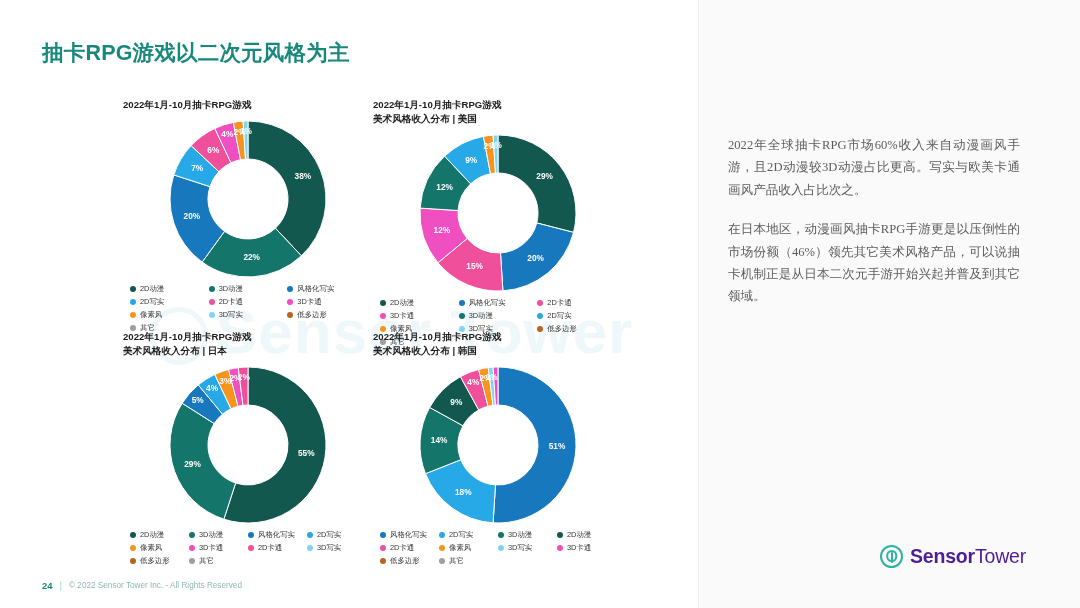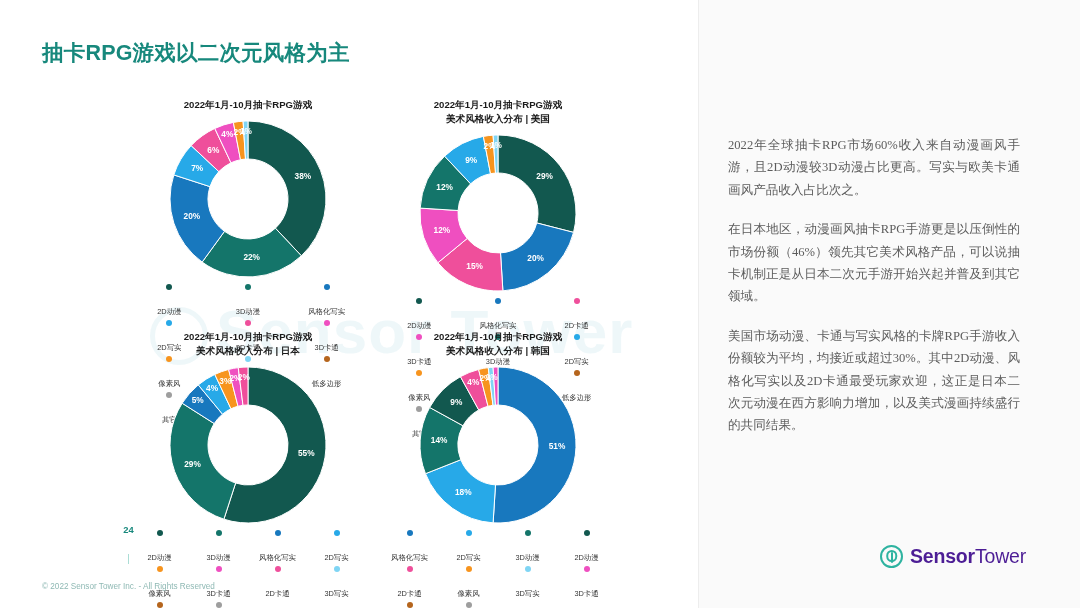--- a/index.html
+++ b/index.html
@@ -56,21 +56,21 @@
   }
 
   
   .chart-block { position: absolute; width: 320px; }
   #chart-0 { left: 88px;  top: 98px; }
   #chart-1 { left: 338px; top: 98px; }
   #chart-2 { left: 88px;  top: 330px; }
   #chart-3 { left: 338px; top: 330px; }
 
   .chart-title {
-    text-align: center;
+    text-align: left;
     font-size: 9.6px;
     font-weight: bold;
     color: #1b1b1b;
     line-height: 1.45;
     width: 250px;
     margin: 0 auto;
   }
   .chart-title div { white-space: nowrap; }
 
   .donut-wrap {
@@ -94,25 +94,24 @@
     display: flex;
     flex-wrap: wrap;
     width: 236px;
     row-gap: 3px;
   }
   .legend.cols3 .legend-item { width: 33.33%; }
   .legend.cols4 .legend-item { width: 25%; }
   .legend-item {
     display: flex;
     align-items: center;
-    gap: 17px;
+    gap: 4px;
     font-size: 7.4px;
     color: #333333;
     white-space: nowrap;
-    flex-direction: column;
   }
   .legend-dot {
     width: 6px; height: 6px;
     border-radius: 50%;
     flex: 0 0 auto;
   }
 
   
   #body-text {
     position: absolute;
@@ -128,22 +127,21 @@
     text-align: justify;
   }
   #body-text p:last-child { margin-bottom: 0; }
 
   
   #footer {
     position: absolute;
     left: 42px; bottom: 17px;
     display: flex;
     align-items: center;
-    gap: 18px;
-    flex-direction: column;
+    gap: 7px;
   }
   #footer .page-num {
     font-size: 9.4px;
     font-weight: bold;
     color: #17887c;
   }
   #footer .sep {
     color: #9ad6cd;
     font-size: 10px;
   }
@@ -475,21 +473,20 @@
         <div class="legend-item">
           <span class="legend-dot" style="background: rgb(158, 158, 158);"></span>
           <span>其它</span>
         </div>
       </div>
   </div>
 
   <div id="body-text">
     <p>2022年全球抽卡RPG市场60%收入来自动漫画风手游，且2D动漫较3D动漫占比更高。写实与欧美卡通画风产品收入占比次之。</p>
     <p>在日本地区，动漫画风抽卡RPG手游更是以压倒性的市场份额（46%）领先其它美术风格产品，可以说抽卡机制正是从日本二次元手游开始兴起并普及到其它领域。</p>
-    <p>美国市场动漫、卡通与写实风格的卡牌RPG手游收入份额较为平均，均接近或超过30%。其中2D动漫、风格化写实以及2D卡通最受玩家欢迎，这正是日本二次元动漫在西方影响力增加，以及美式漫画持续盛行的共同结果。</p>
   </div>
 
   <div id="footer">
     <span class="page-num">24</span>
     <span class="sep">|</span>
     <span class="copy">© 2022 Sensor Tower Inc. - All Rights Reserved</span>
   </div>
 
   <div id="logo">
     <span class="logo-mark"></span>

